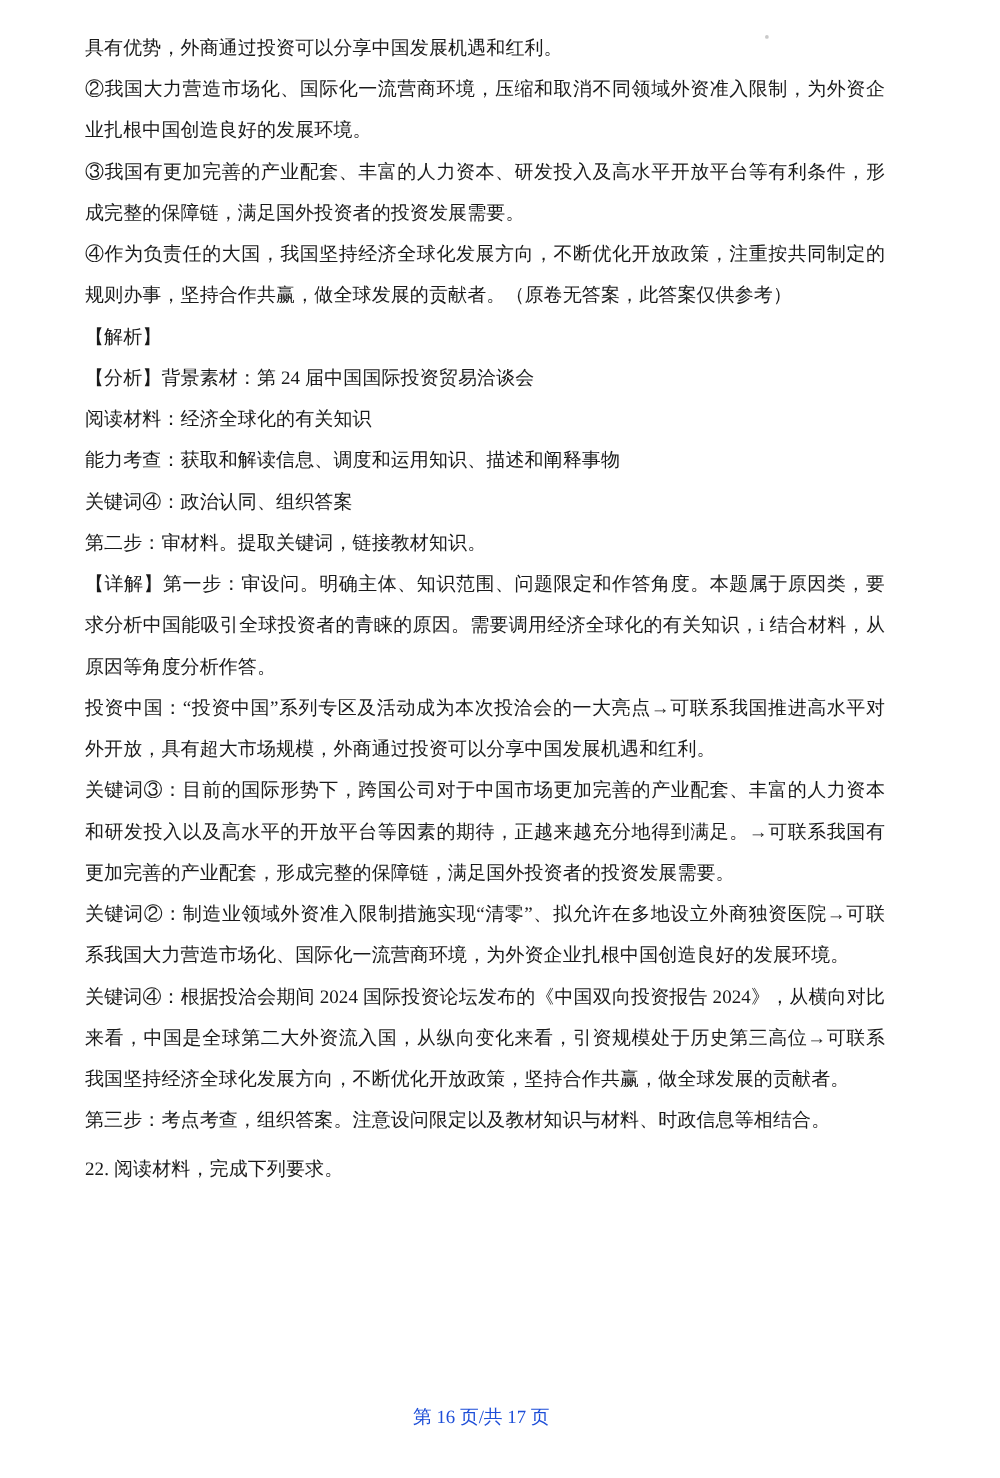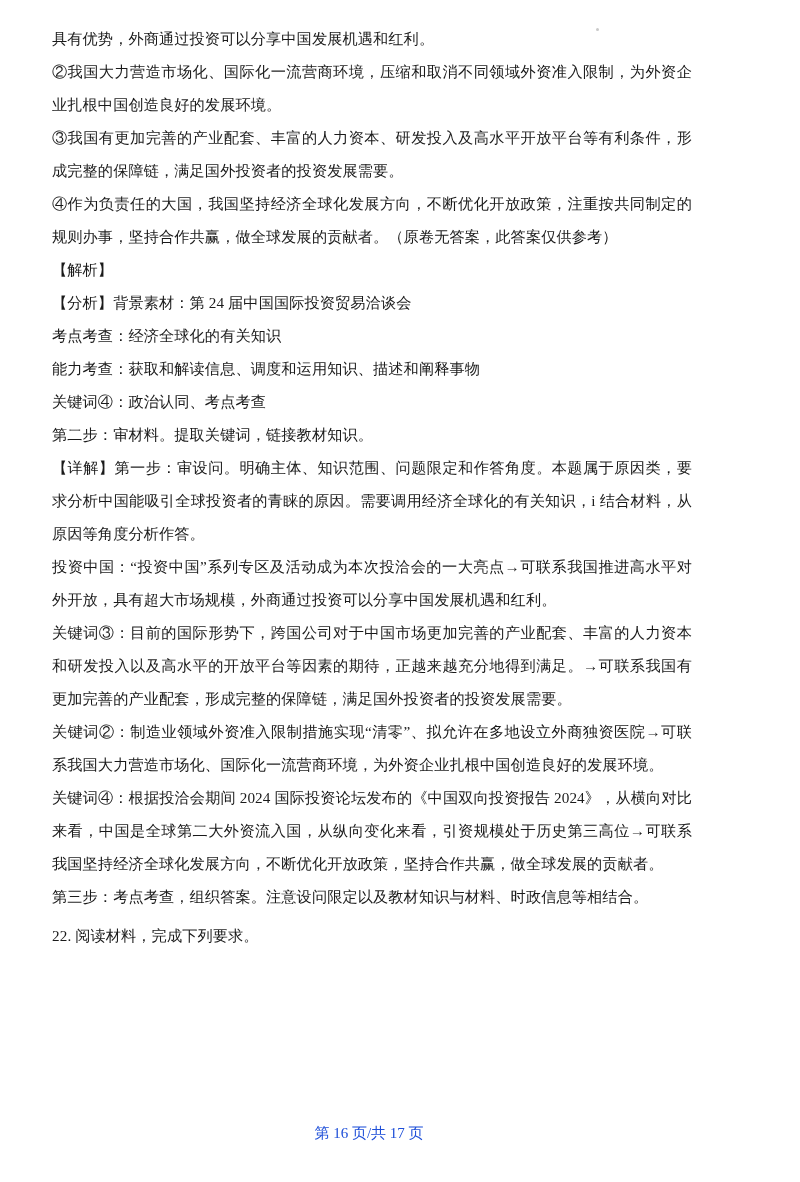--- a/index.html
+++ b/index.html
@@ -10,21 +10,21 @@
   body {
     width: 800px;
     height: 1182px;
     position: relative;
     font-family: "Liberation Serif", "DejaVu Serif", serif;
     color: #1a1a1a;
     overflow: hidden;
   }
   .page {
     position: absolute;
-    left: 0; top: 0;
+    left: 16px; top: 0;
     width: 738px;
     height: 1182px;
     box-sizing: border-box;
     padding: 22px 46px 0 52px;
   }
   .body-text {
     font-size: 15.2px;
     line-height: 33px;
     text-align: justify;
     text-justify: inter-ideograph;
@@ -77,25 +77,25 @@
     <p class="p">②我国大力营造市场化、国际化一流营商环境，压缩和取消不同领域外资准入限制，为外资企业扎根中国创造良好的发展环境。</p>
 
     <p class="p">③我国有更加完善的产业配套、丰富的人力资本、研发投入及高水平开放平台等有利条件，形成完整的保障链，满足国外投资者的投资发展需要。</p>
 
     <p class="p">④作为负责任的大国，我国坚持经济全球化发展方向，不断优化开放政策，注重按共同制定的规则办事，坚持合作共赢，做全球发展的贡献者。（原卷无答案，此答案仅供参考）</p>
 
     <p class="p">【解析】</p>
 
     <p class="p"><span class="bold">【分析】背景素材：</span><span>第 24 届中国国际投资贸易洽谈会</span></p>
 
-    <p class="p"><span class="bold">考点考查：</span><span>经济全球化的有关知识</span></p>
+    <p class="p"><span class="bold">阅读材料：</span><span>经济全球化的有关知识</span></p>
 
     <p class="p"><span class="bold">能力考查：</span><span>获取和解读信息、调度和运用知识、描述和阐释事物</span></p>
 
-    <p class="p"><span class="bold">关键词④：</span><span>政治认同、考点考查</span></p>
+    <p class="p"><span class="bold">关键词④：</span><span>政治认同、组织答案</span></p>
 
     <p class="p">第二步：审材料。提取关键词，链接教材知识。</p>
 
     <p class="p"><span class="bold">【详解】第一步：</span><span>审设问。明确主体、知识范围、问题限定和作答角度。本题属于原因类，要求分析中国能吸引全球投资者的青睐的原因。需要调用经济全球化的有关知识，i 结合材料，从原因等角度分析作答。</span></p>
 
     <p class="p"><span class="bold">投资中国：</span><span>“投资中国”系列专区及活动成为本次投洽会的一大亮点→可联系我国推进高水平对外开放，具有超大市场规模，外商通过投资可以分享中国发展机遇和红利。</span></p>
 
     <p class="p"><span class="bold">关键词③：</span><span>目前的国际形势下，跨国公司对于中国市场更加完善的产业配套、丰富的人力资本和研发投入以及高水平的开放平台等因素的期待，正越来越充分地得到满足。→可联系我国有更加完善的产业配套，形成完整的保障链，满足国外投资者的投资发展需要。</span></p>
 
     <p class="p"><span class="bold">关键词②：</span><span>制造业领域外资准入限制措施实现“清零”、拟允许在多地设立外商独资医院→可联系我国大力营造市场化、国际化一流营商环境，为外资企业扎根中国创造良好的发展环境。</span></p>

